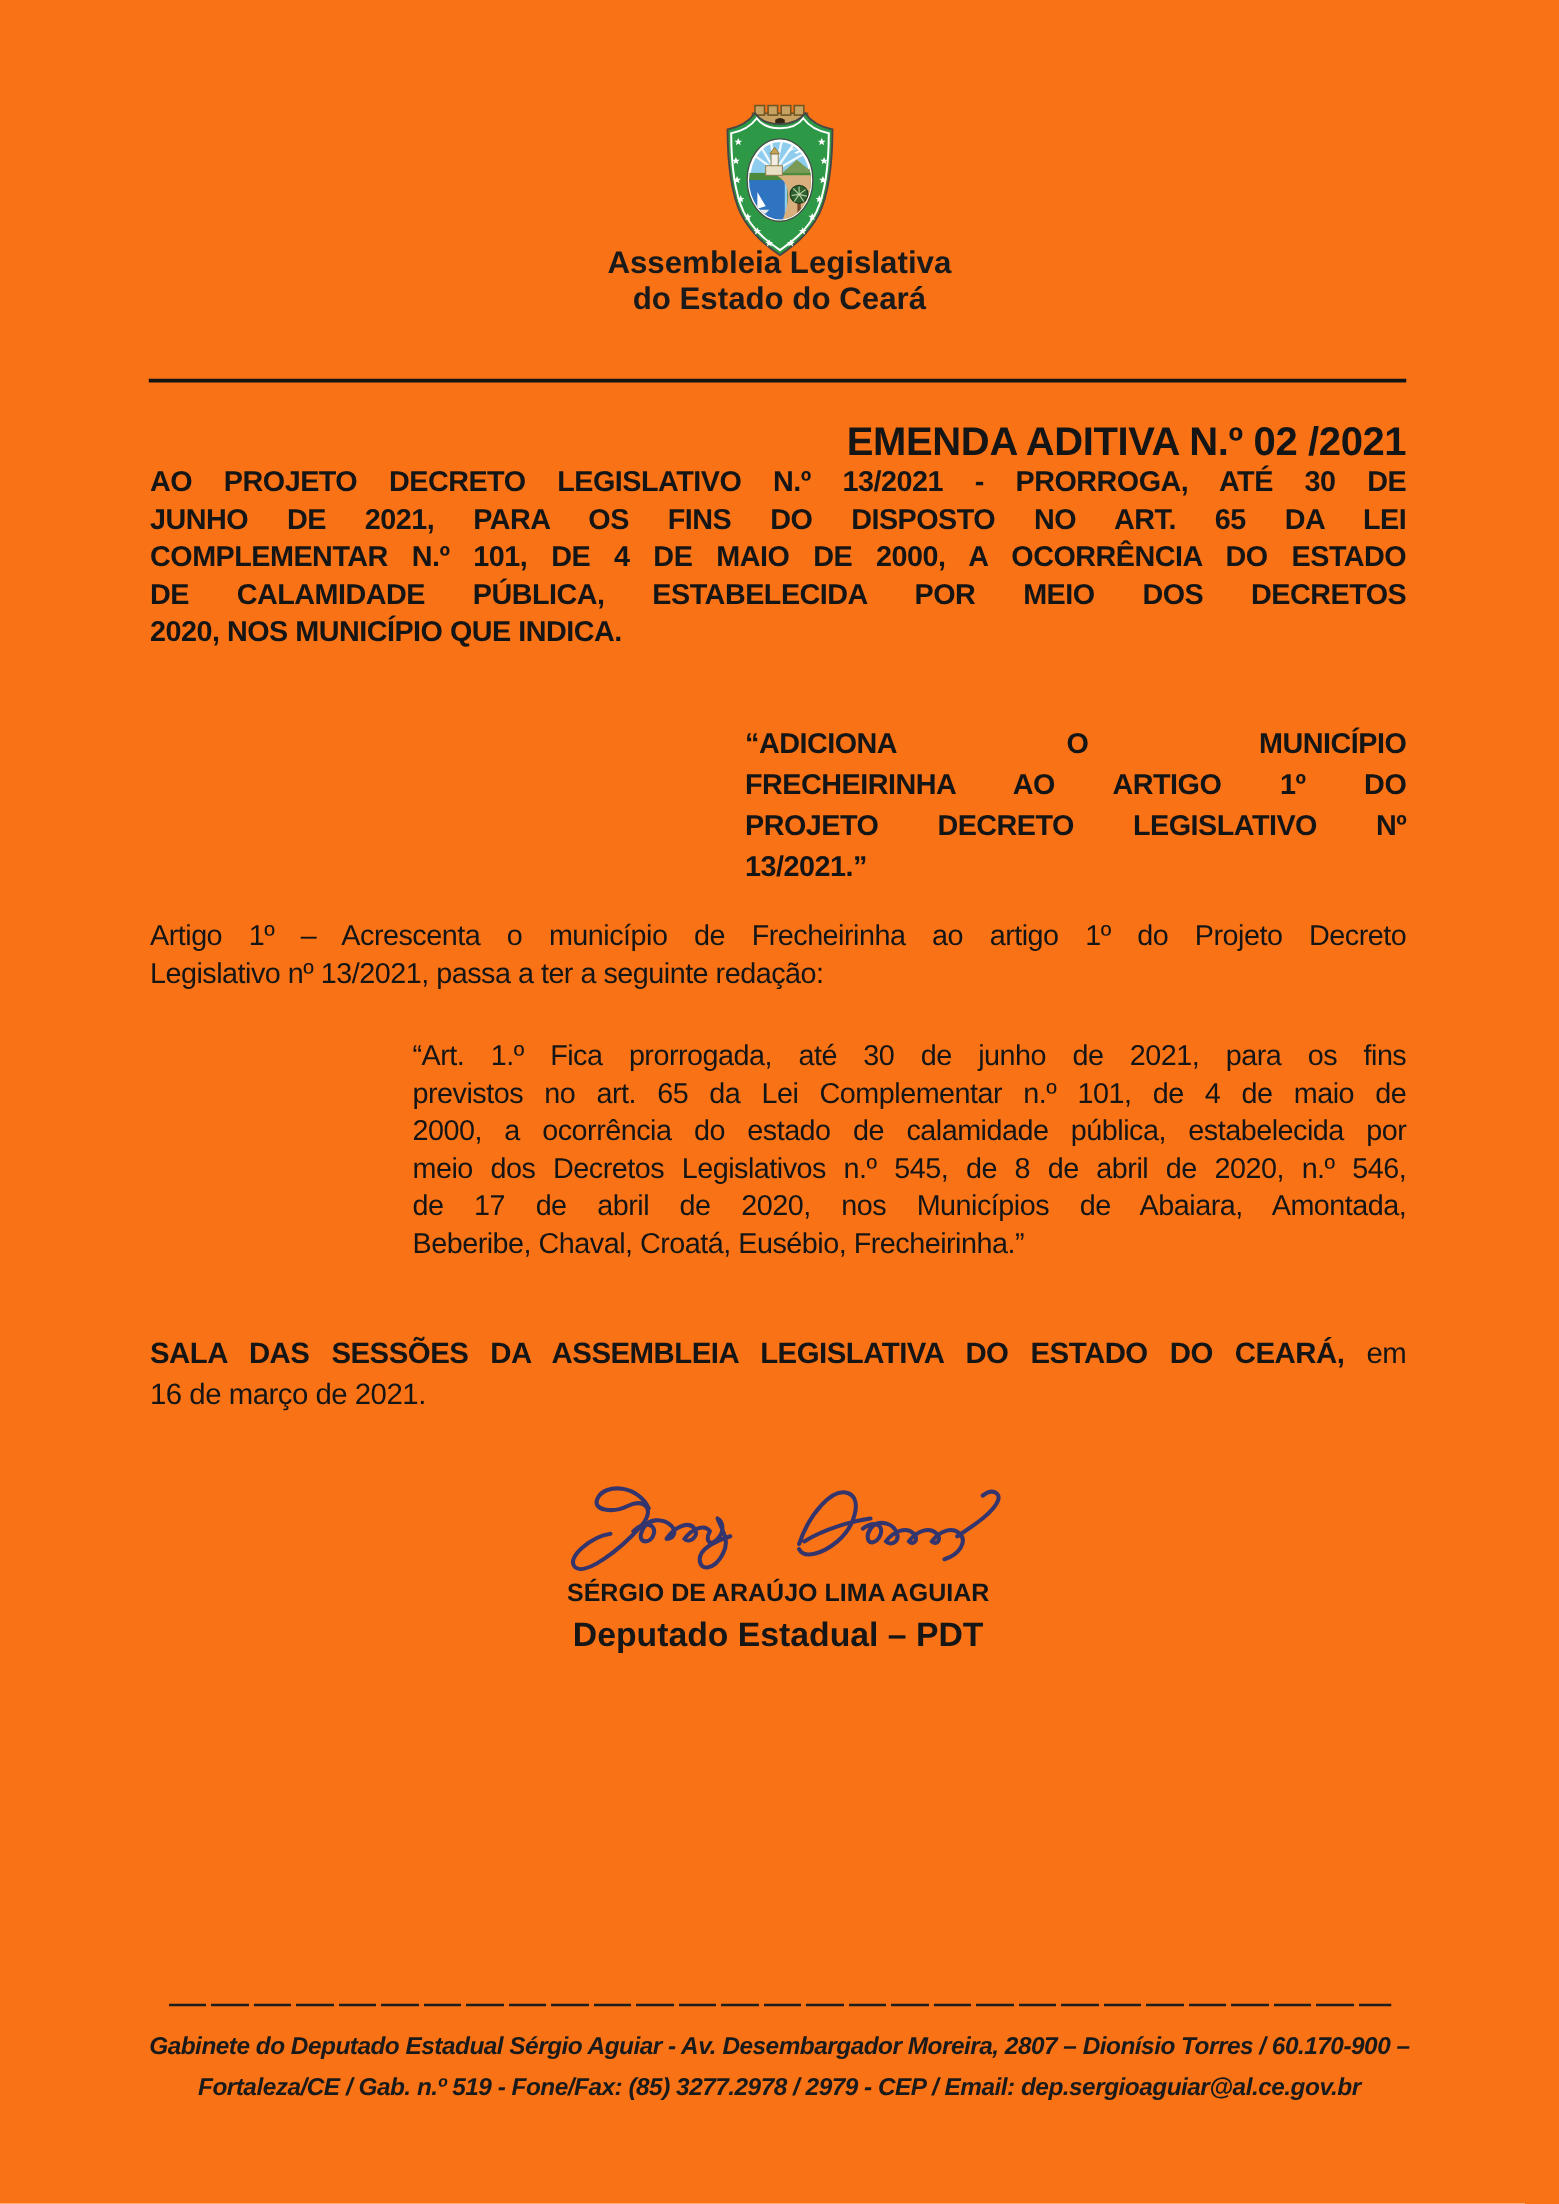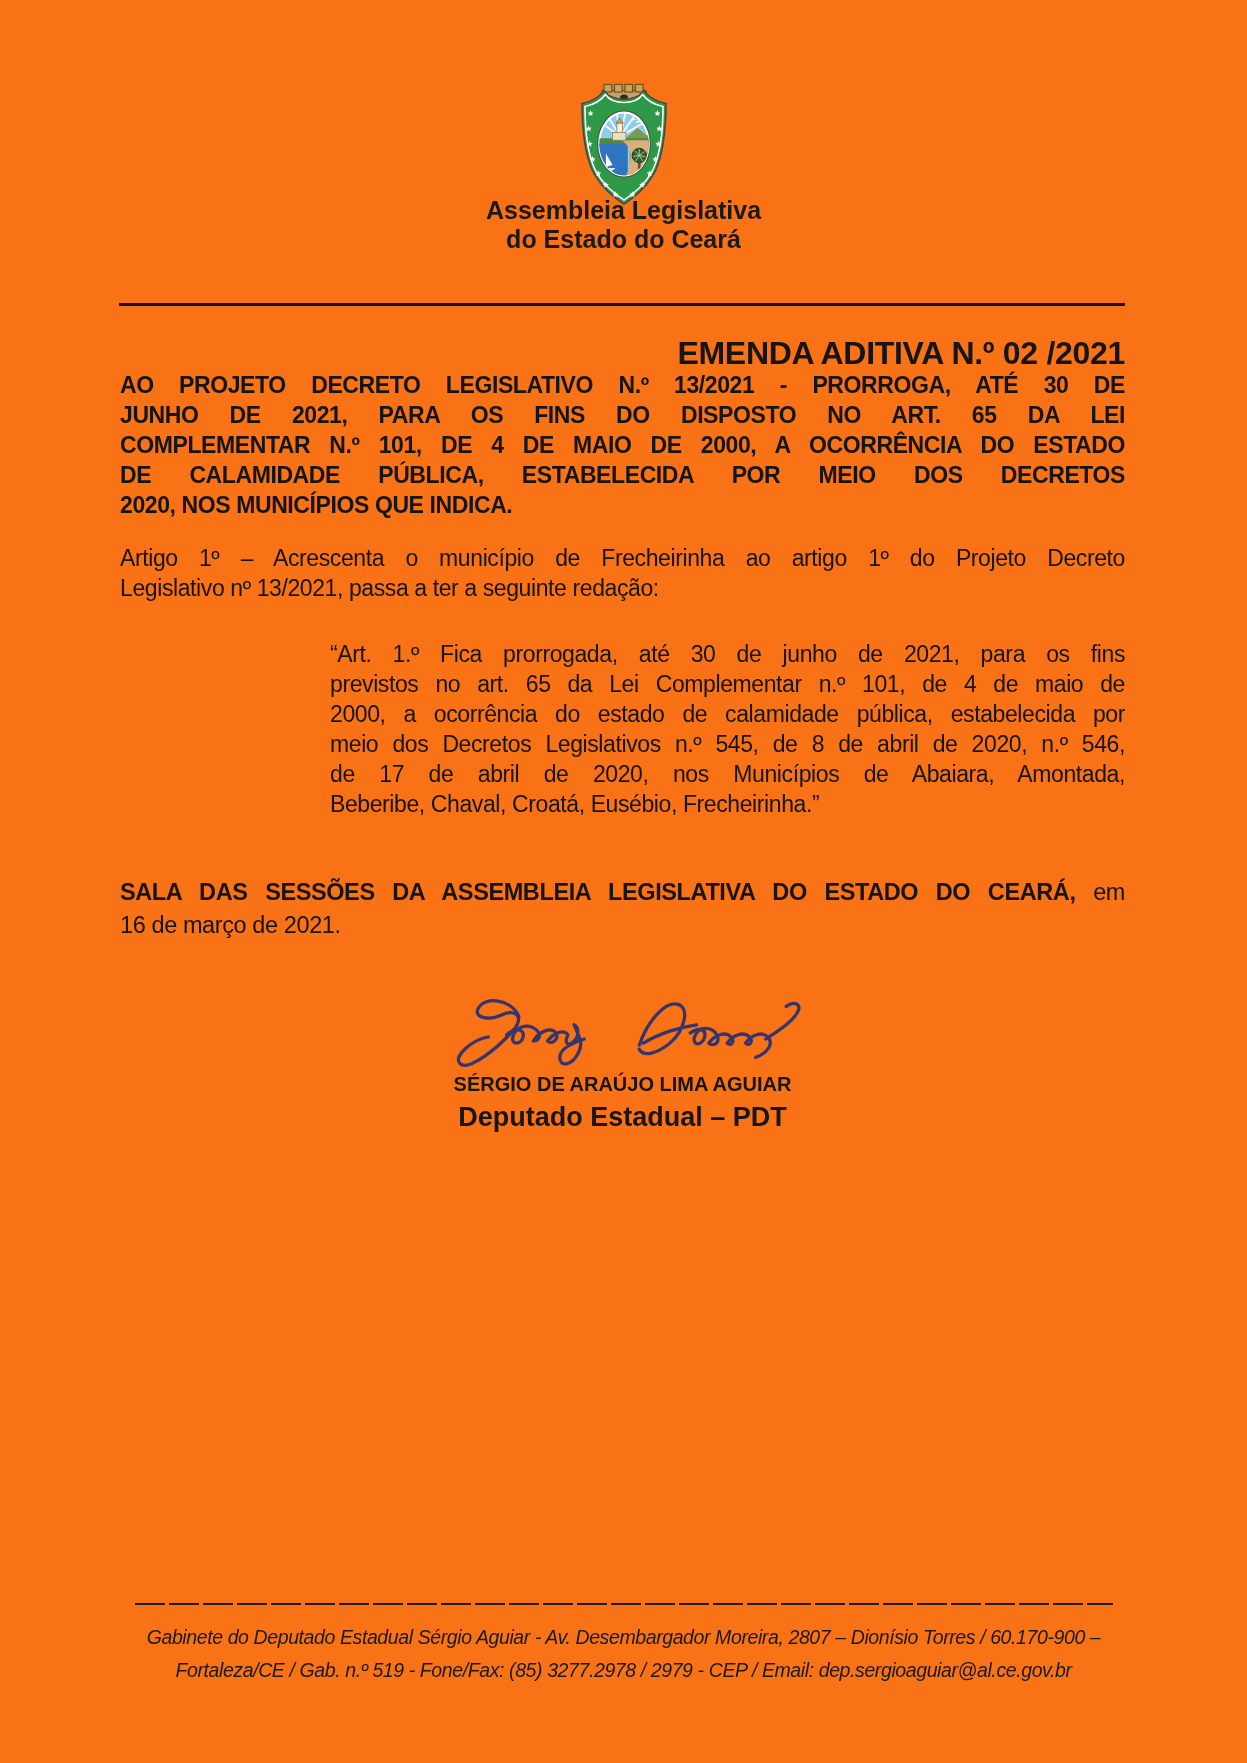--- a/index.html
+++ b/index.html
@@ -65,21 +65,21 @@
   }
   .sig-role{text-align:center;font-weight:bold;font-size:27px;line-height:34px;color:#161616;}
   
   .footer{position:absolute;top:1603px;left:0;width:100%;}
   .footer-rule{
     margin:0 auto;width:978px;height:2px;
     background:repeating-linear-gradient(90deg,#1d1d1d 0 30px,rgba(0,0,0,0) 30px 34px);
   }
   .footer-text{
     margin-top:16px;text-align:center;
-    font-weight:normal;font-style:italic;font-size:19.5px;line-height:33px;
+    font-weight:bold;font-style:italic;font-size:19.5px;line-height:33px;
     letter-spacing:-0.4px;color:#1a1a1a;
   }
 </style>
 </head>
 <body>
 
 <div class="page">
 
   <div class="emblem-wrap">
     <svg width="96" height="124" viewBox="0 0 100 130">
@@ -184,23 +184,29 @@
 
   <div class="main">
 
     <div class="doc-title">EMENDA ADITIVA N.º 02 /2021</div>
 
     <div class="subject">
       <div class="line">AO PROJETO DECRETO LEGISLATIVO N.º 13/2021 - PRORROGA, ATÉ 30 DE</div>
       <div class="line">JUNHO DE 2021, PARA OS FINS DO DISPOSTO NO ART. 65 DA LEI</div>
       <div class="line">COMPLEMENTAR N.º 101, DE 4 DE MAIO DE 2000, A OCORRÊNCIA DO ESTADO</div>
       <div class="line">DE CALAMIDADE PÚBLICA, ESTABELECIDA POR MEIO DOS DECRETOS</div>
-      <div class="line last">2020, NOS MUNICÍPIOS QUE INDICA.</div>
-    </div>
-
+      <div class="line last">2020, NOS MUNICÍPIO QUE INDICA.</div>
+    </div>
+
+    <div class="quote1">
+      <div class="line">“ADICIONA O MUNICÍPIO</div>
+      <div class="line">FRECHEIRINHA AO ARTIGO 1º DO</div>
+      <div class="line">PROJETO DECRETO LEGISLATIVO Nº</div>
+      <div class="line last">13/2021.”</div>
+    </div>
 
     <div class="article">
       <div class="line">Artigo 1º – Acrescenta o município de Frecheirinha ao artigo 1º do Projeto Decreto</div>
       <div class="line last">Legislativo nº 13/2021, passa a ter a seguinte redação:</div>
     </div>
 
     <div class="quote2">
       <div class="line">“Art. 1.º Fica prorrogada, até 30 de junho de 2021, para os fins</div>
       <div class="line">previstos no art. 65 da Lei Complementar n.º 101, de 4 de maio de</div>
       <div class="line">2000, a ocorrência do estado de calamidade pública, estabelecida por</div>

